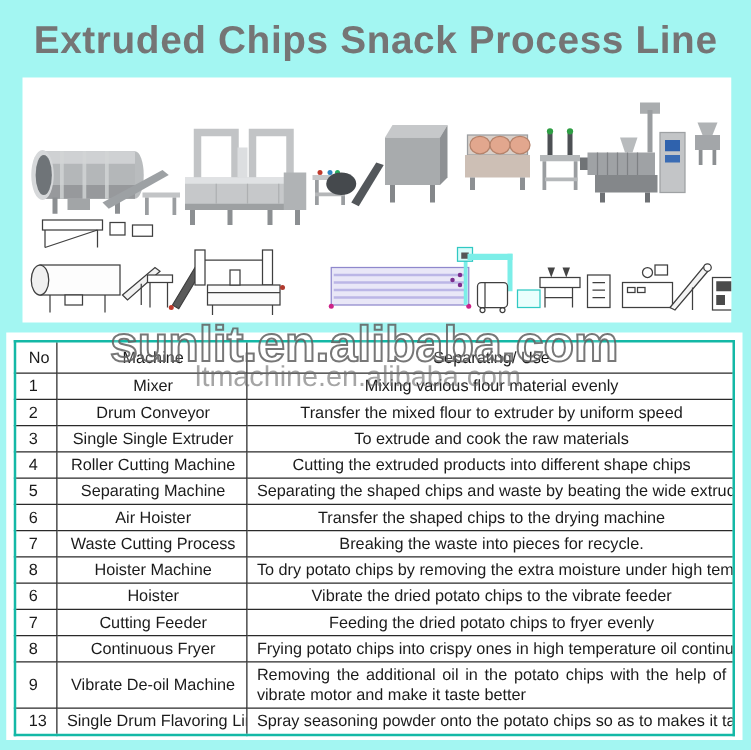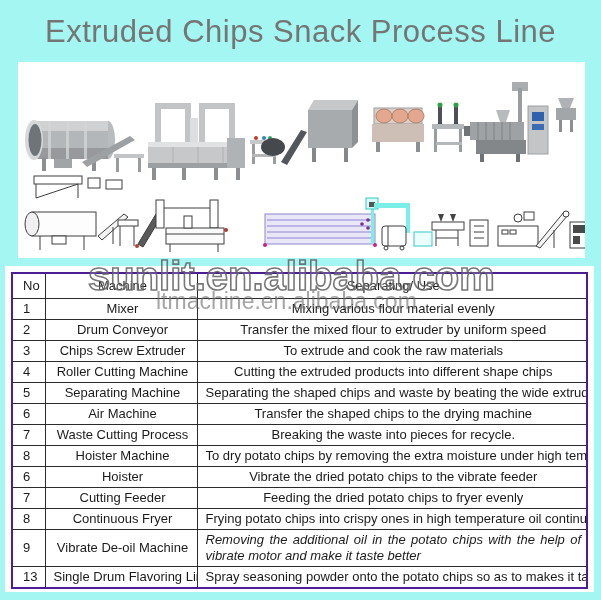--- a/index.html
+++ b/index.html
@@ -4,50 +4,50 @@
 <style>
   html,body{margin:0;padding:0;}
   body{font-family:"Liberation Sans", sans-serif;}
   #stage{
     position:relative;width:601px;height:600px;overflow:hidden;
     background:#a3f6f2;
   }
   
   .title{
     position:absolute;left:0;top:14px;width:601px;
-    text-align:center;font-size:31px;font-weight:normal;letter-spacing:.5px;
+    text-align:center;font-size:31px;font-weight:bold;letter-spacing:.5px;
     color:#757575;
   }
   
   .machine-panel{
     position:absolute;left:18px;top:62px;width:567px;height:196px;
     background:#ffffff;
   }
   .machine-panel svg{display:block;}
   
   .table-panel{
     position:absolute;left:5px;top:266px;width:589px;height:326px;
     background:#ffffff;
   }
   table.spec{
     border-collapse:collapse;margin:6px;width:577px;
     font-size:13px;color:#1b1b1b;table-layout:fixed;
   }
-  table.spec{border:2px solid #4c1d95;}
+  table.spec{border:2px solid #14b8a6;}
   table.spec td,table.spec th{
     border:1px solid #2a2a2a;font-weight:normal;text-align:center;
     padding:2px 5px 2px 8px;line-height:16px;vertical-align:middle;
     overflow:hidden;white-space:nowrap;
   }
   table.spec th{height:20px;}
   table.spec td{height:15px;}
   table.spec .col-no{width:33px;}
   table.spec .col-machine{width:152px;}
   table.spec td.no,table.spec th.no{text-align:left;padding-left:10px;}
-  table.spec td.wrap{white-space:normal;text-align:justify;height:auto;font-style:italic;}
+  table.spec td.wrap{white-space:normal;text-align:justify;height:auto;}
   
   .watermark{
     position:absolute;left:0;top:254px;width:601px;height:70px;
     pointer-events:none;z-index:6;
   }
   .wm-big{
     position:absolute;left:88px;top:0px;
     font-size:40px;font-weight:bold;white-space:nowrap;
     color:rgba(255,255,255,0.18);
     -webkit-text-stroke:1.6px rgba(95,95,95,0.85);
@@ -308,36 +308,36 @@
         <td>Mixer</td>
         <td>Mixing various flour material evenly</td>
       </tr>
       <tr>
         <td class="no">2</td>
         <td>Drum Conveyor</td>
         <td>Transfer the mixed flour to extruder by uniform speed</td>
       </tr>
       <tr>
         <td class="no">3</td>
-        <td>Chips Screw Extruder</td>
+        <td>Single Single Extruder</td>
         <td>To extrude and cook the raw materials</td>
       </tr>
       <tr>
         <td class="no">4</td>
         <td>Roller Cutting Machine</td>
         <td>Cutting the extruded products into different shape chips</td>
       </tr>
       <tr>
         <td class="no">5</td>
         <td>Separating Machine</td>
         <td>Separating the shaped chips and waste by beating the wide extruded sheet.</td>
       </tr>
       <tr>
         <td class="no">6</td>
-        <td>Air Machine</td>
+        <td>Air Hoister</td>
         <td>Transfer the shaped chips to the drying machine</td>
       </tr>
       <tr>
         <td class="no">7</td>
         <td>Waste Cutting Process</td>
         <td>Breaking the waste into pieces for recycle.</td>
       </tr>
       <tr>
         <td class="no">8</td>
         <td>Hoister Machine</td>

